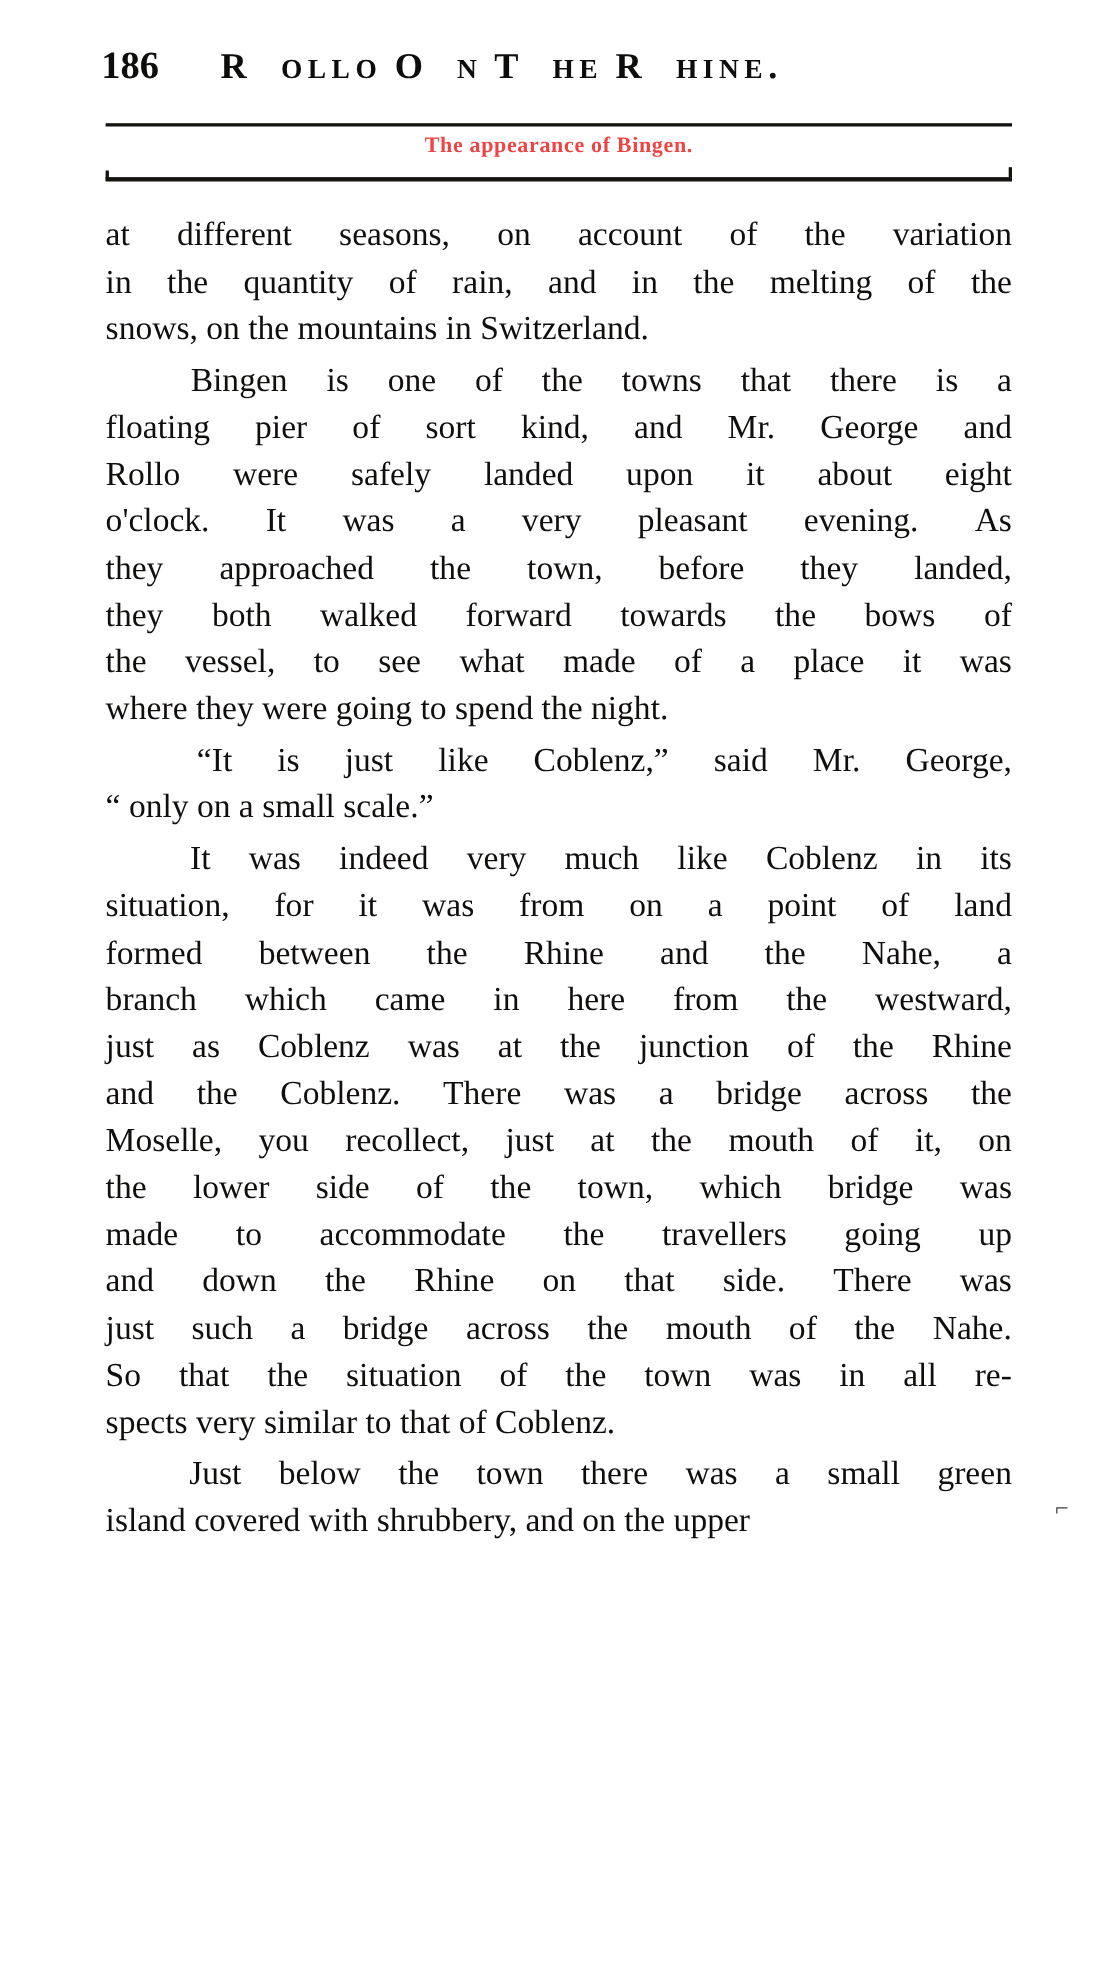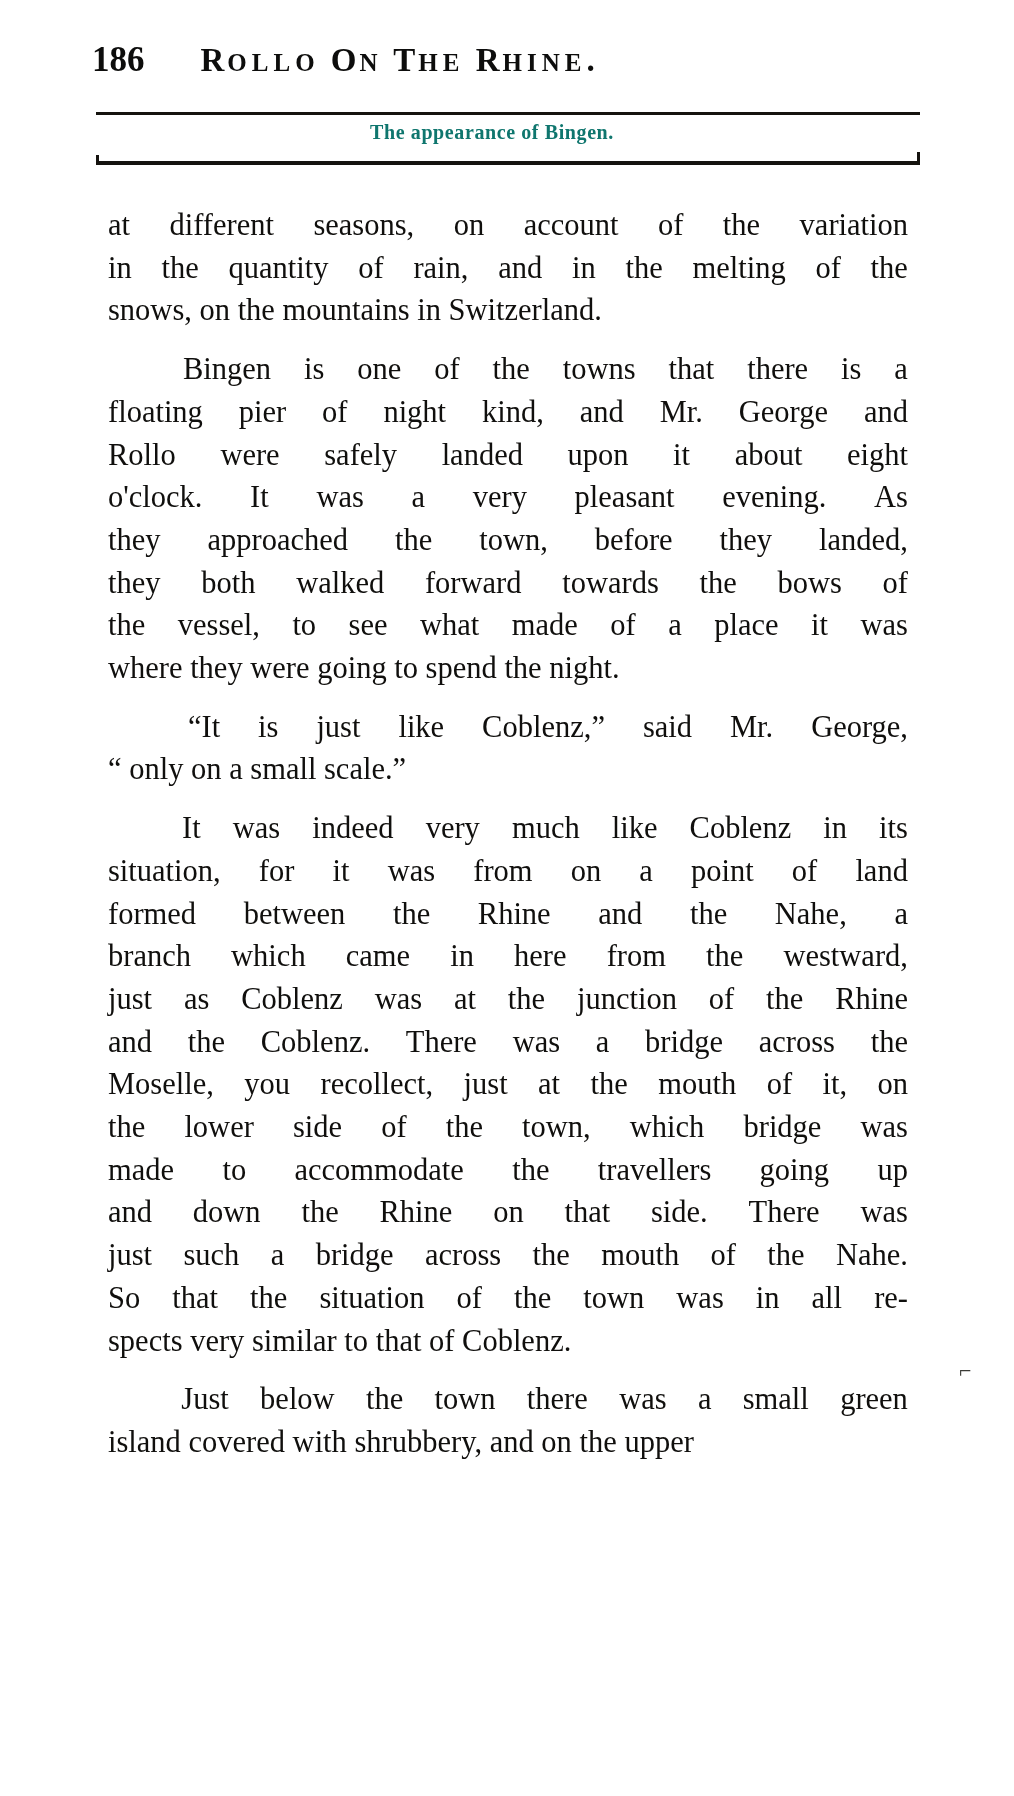--- a/index.html
+++ b/index.html
@@ -48,20 +48,21 @@
     line-height: 1;
     color: #0d0d0c;
     letter-spacing: 3px;
   }
   .running-title .sc {
     font-size: 33px;
   }
   .running-title .small {
     font-size: 25px;
     letter-spacing: 5px;
+    margin-left: 28px;
   }
 
   
   .rule {
     position: absolute;
     left: 96px;
     width: 824px;
     height: 3px;
     background: #15130f;
   }
@@ -72,40 +73,40 @@
     position: absolute;
     width: 3px;
     height: 9px;
     background: #15130f;
   }
   .tick-left { left: 96px; top: 155px; }
   .tick-right { left: 917px; top: 152px; }
 
   .subhead {
     position: absolute;
-    left: 80px;
+    left: 96px;
     top: 121px;
     width: 824px;
     text-align: center;
     font-family: "Liberation Serif", serif;
     font-size: 20px;
     font-weight: 700;
     letter-spacing: 0.6px;
-    color: #0f766e;
+    color: #ef4444;
   }
 
   
   .body-text {
     position: absolute;
     left: 92px;
     top: 188px;
     width: 832px;
   }
   .para {
-    margin: 16px;
+    margin: 4px;
     font-family: "Liberation Serif", serif;
     font-size: 30.5px;
     line-height: 42.7px;
     color: #100f0d;
     text-align: justify;
     text-justify: inter-word;
   }
   .para .line {
     display: block;
     white-space: nowrap;
@@ -186,21 +187,21 @@
           <span>towns</span>
           <span>that</span>
           <span>there</span>
           <span>is</span>
           <span>a</span>
         </span>
         <span class="line j">
           <span>floating</span>
           <span>pier</span>
           <span>of</span>
-          <span>night</span>
+          <span>sort</span>
           <span>kind,</span>
           <span>and</span>
           <span>Mr.</span>
           <span>George</span>
           <span>and</span>
         </span>
         <span class="line j">
           <span>Rollo</span>
           <span>were</span>
           <span>safely</span>

